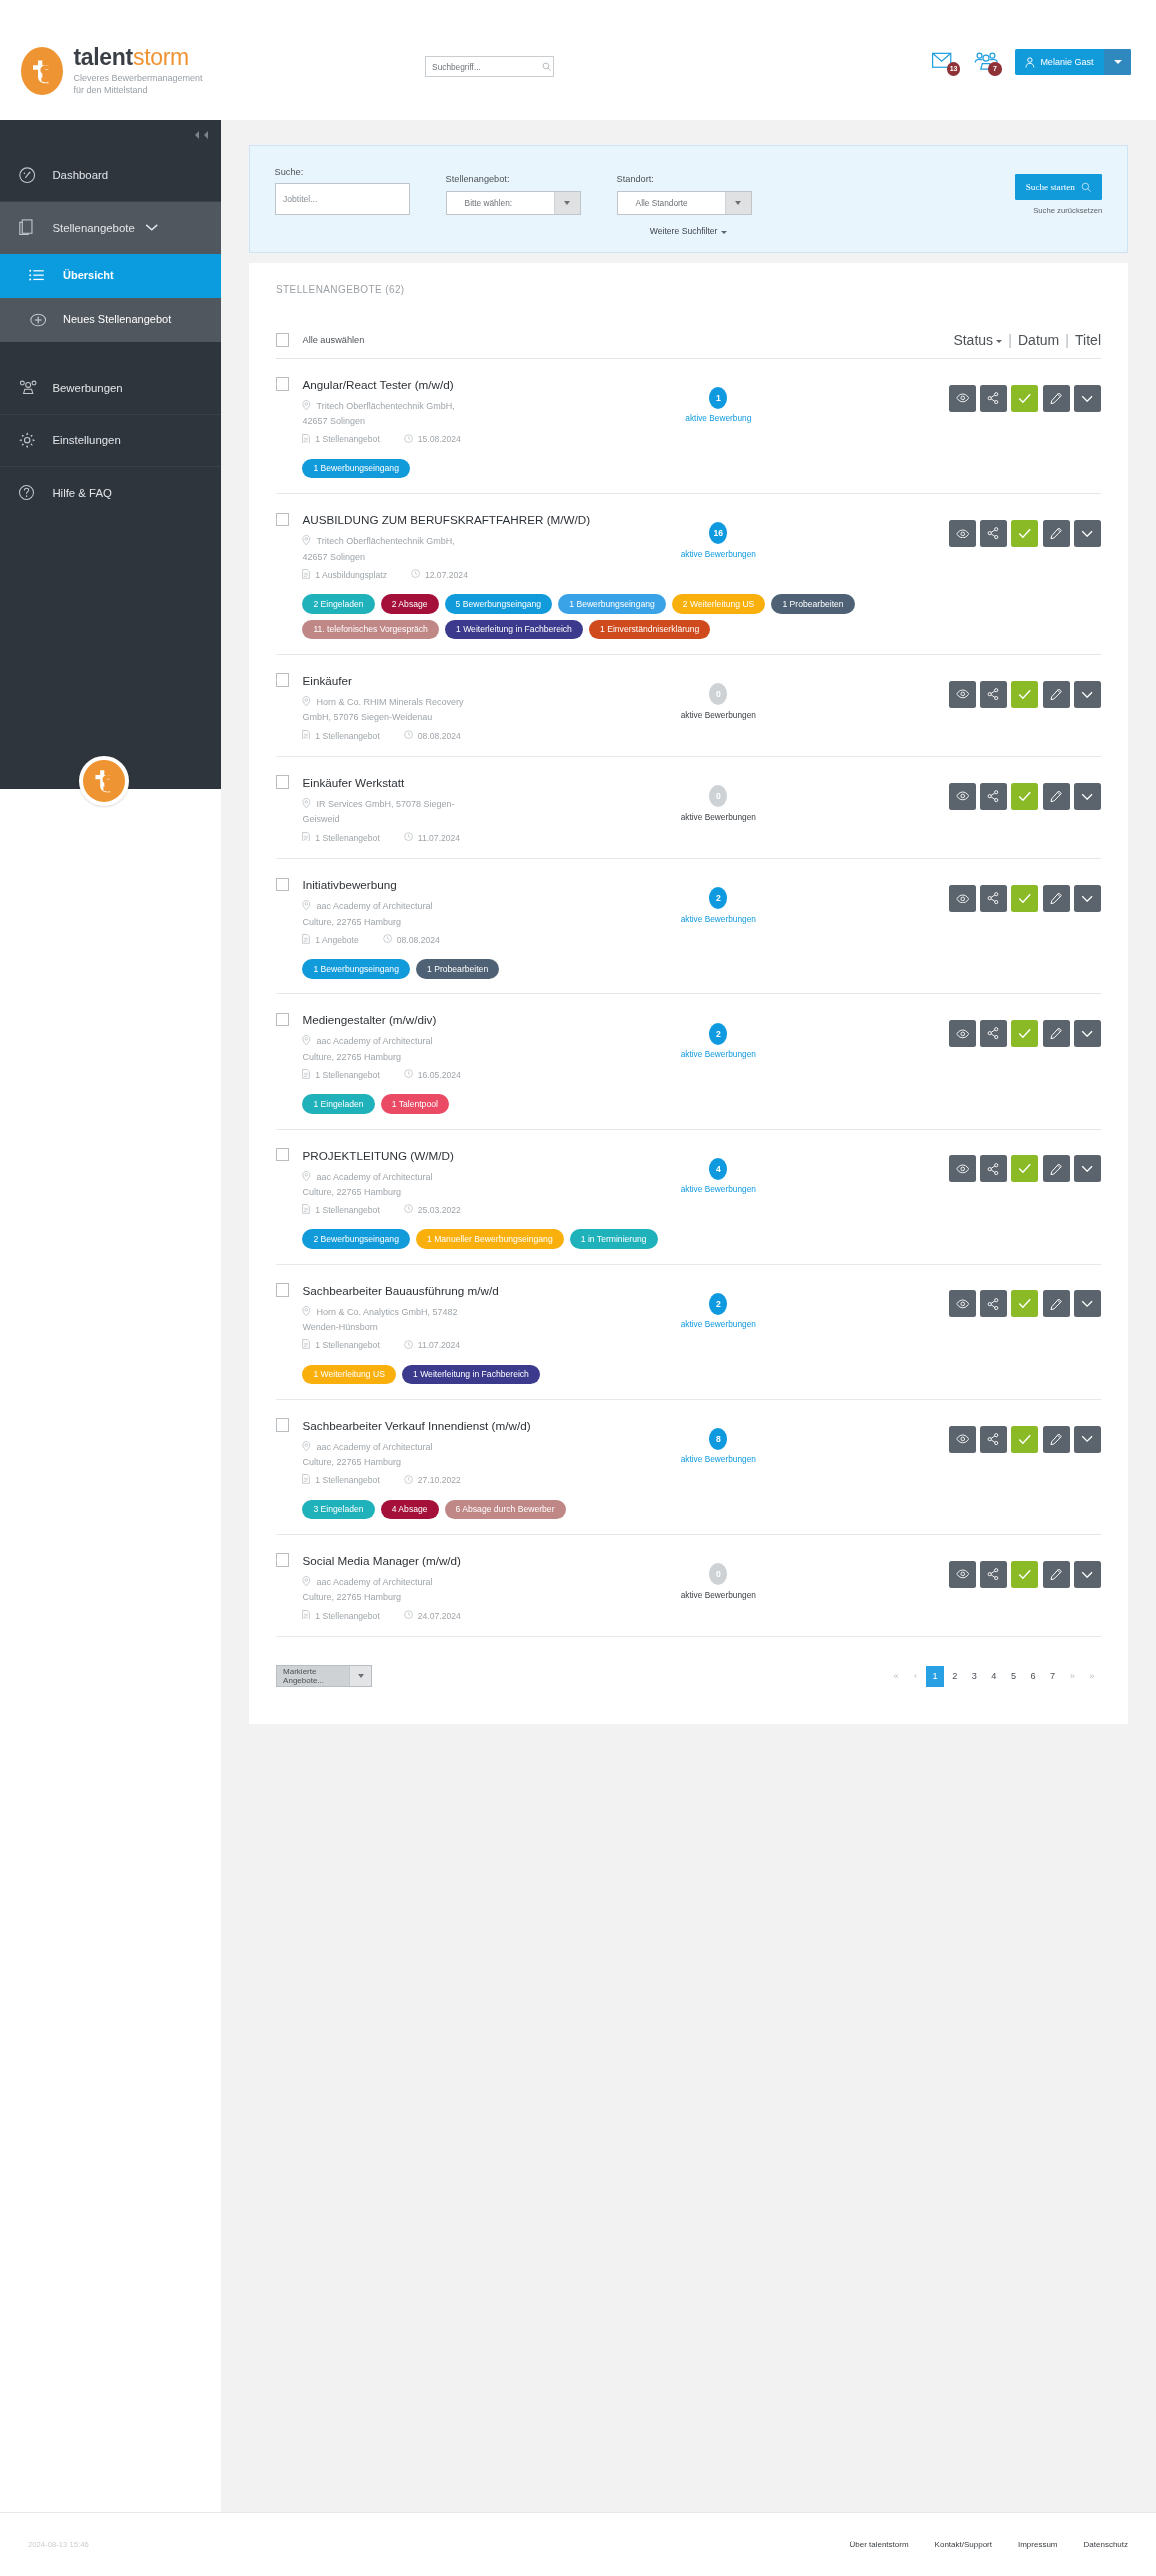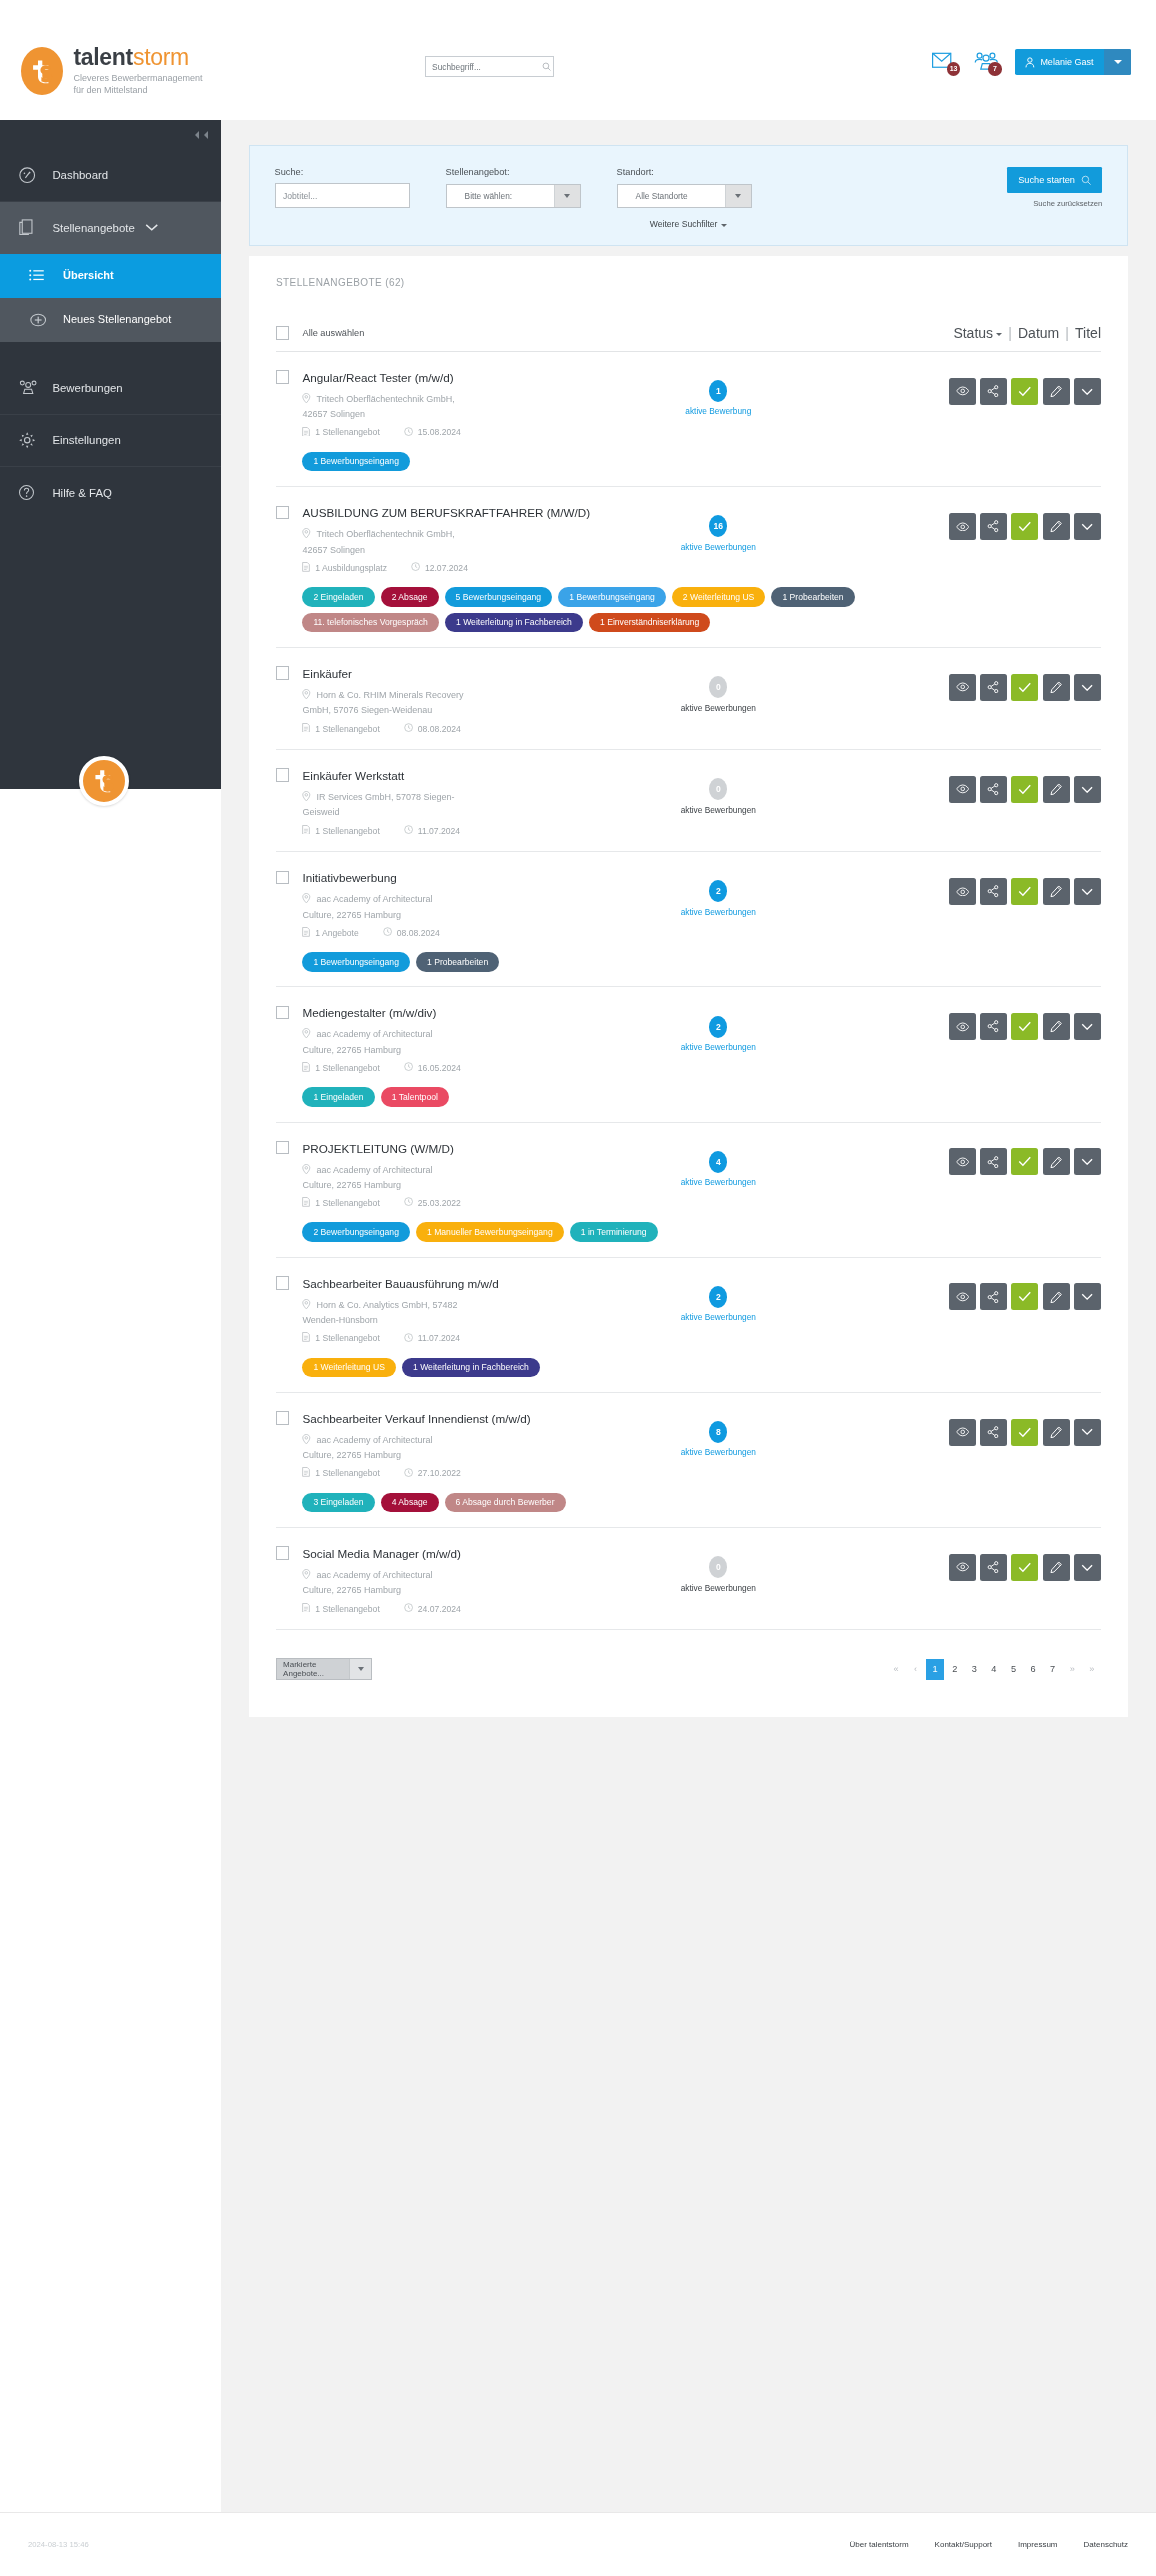--- a/index.html
+++ b/index.html
@@ -116,34 +116,34 @@
   .main { flex: 1; background: #f2f2f2; min-height: 2407px; padding: 24.6px 28px 0 28px; }
 
   .filterbar {
     background: #e9f5fd; border: 0.6px solid #cfe4f2;
     padding: 21px 24.6px 16px 24.6px; position: relative;
   }
   .frow { display: flex; align-items: flex-end; gap: 4px; }
   .fgroup { margin-right: 32px; }
   .flabel { font-size: 9.2px; color: #4b5156; margin-bottom: 6.8px; }
   .finput {
-    width: 135px; height: 25px; background: #fff;
+    width: 135px; height: 32px; background: #fff;
     border: 0.6px solid #bfc5ca; padding: 0 7.4px;
     font-size: 8.6px; color: #8a9096; font-family: inherit; outline: none;
   }
   .finput::placeholder { color: #8a9096; }
   .fselect { display: flex; width: 135px; height: 24.6px; border: 0.6px solid #bfc5ca; background: #fff; cursor: pointer; }
   .fselect .fsv { flex: 1; display: flex; align-items: center; padding-left: 18px; font-size: 8.3px; color: #6b7177; }
   .fselect .fsa { width: 26px; background: #e0e1e2; border-left: 0.6px solid #cfd3d6; display: flex; align-items: center; justify-content: center; }
   .caret-sm { width: 0; height: 0; border-left: 3.7px solid transparent; border-right: 3.7px solid transparent; border-top: 4.3px solid #6b7177; }
   .fbtnwrap { margin-left: auto; text-align: center; }
   .fbtn {
     background: #129bdb; color: #fff; border: none; cursor: pointer;
     height: 26px; padding: 0 11px; display: flex; align-items: center; gap: 6.1px;
-    font-size: 9.2px; font-family: Liberation Sans, sans-serif; border-radius: 1.2px; text-align: center;
+    font-size: 9.2px; font-family: Liberation Serif, serif; border-radius: 1.2px; text-align: center;
   }
   .freset { display: block; margin-top: 6.1px; font-size: 7.7px; color: #5d6267; text-align: right; cursor: pointer; }
   .fmore { text-align: center; margin-top: 11px; font-size: 8.6px; color: #3f4549; cursor: pointer; }
   .fmore .tri-d { display: inline-block; width: 0; height: 0; margin-left: 3.7px; border-left: 3.1px solid transparent; border-right: 3.1px solid transparent; border-top: 3.7px solid #5f656a; vertical-align: middle; }
 
   
   .listpanel { background: #fff; margin-top: 9.8px; padding: 21px 27px 37px 27px; }
   .list-title { font-size: 10px; color: #9ba1a6; letter-spacing: 0.4px; }
   .list-head {
     display: flex; align-items: center; margin-top: 37px;

